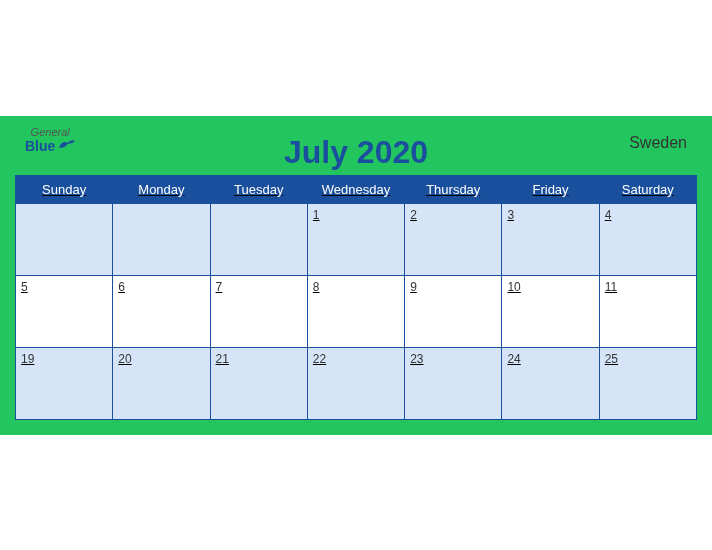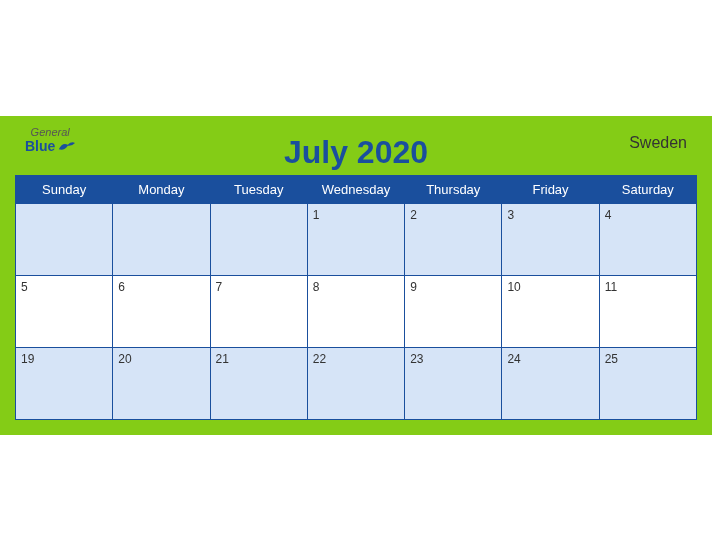--- a/index.html
+++ b/index.html
@@ -8,21 +8,21 @@
       background: #fff;
       display: flex;
       justify-content: center;
       align-items: center;
       width: 712px;
       min-height: 550px;
     }
     .calendar-wrapper {
       width: 712px;
       padding: 10px 15px 15px 15px;
-      background: #84cc16;
+      background: #22c55e;
     }
     .calendar-header {
       display: flex;
       justify-content: center;
       align-items: center;
       position: relative;
       margin-bottom: 4px;
       padding: 0 10px;
     }
     .logo-area {
@@ -36,21 +36,21 @@
     .logo-text-general {
       font-size: 11px;
       color: #555;
       font-style: italic;
     }
     .logo-text-blue {
       font-size: 14px;
       font-weight: bold;
       color: #1a4f9d;
       display: flex;
-      align-items: flex-end;
+      align-items: flex-start;
     }
     .logo-bird {
       width: 18px;
       height: 14px;
       margin-left: 2px;
     }
     .calendar-title {
       font-size: 32px;
       font-weight: bold;
       color: #1a4f9d;
@@ -61,20 +61,21 @@
       position: absolute;
       right: 10px;
       top: 8px;
       font-size: 16px;
       color: #333;
     }
     .calendar-table {
       width: 100%;
       border-collapse: collapse;
       border: 1px solid #1a4f9d;
+      text-decoration: underline;
     }
     .calendar-table thead tr {
       background-color: #1a4f9d;
     }
     .calendar-table thead th {
       color: #fff;
       text-align: center;
       padding: 6px 4px;
       font-size: 13px;
       font-weight: normal;

